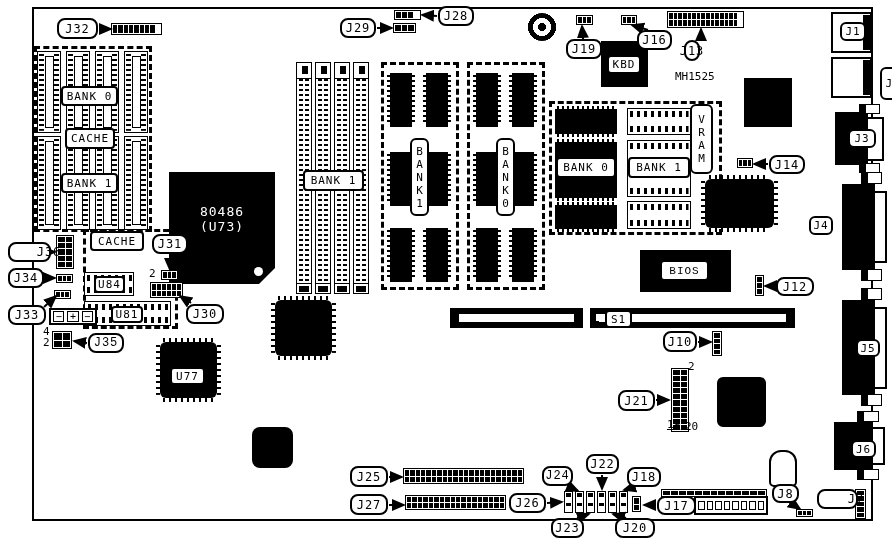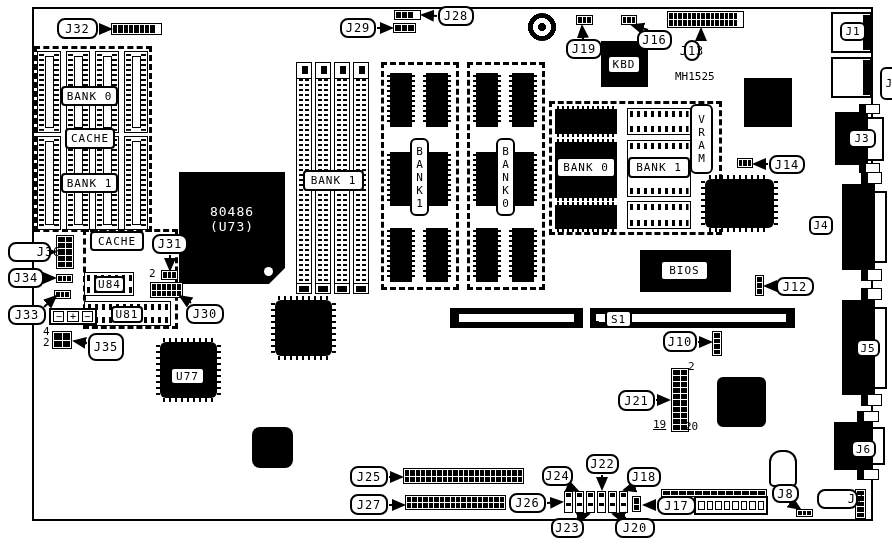--- a/index.html
+++ b/index.html
@@ -473,21 +473,21 @@
     <div class="abs boxlabel" style="left: 61px; top: 86px; width: 57px; height: 20px;">BANK 0</div>
     <div class="abs boxlabel" style="left: 65px; top: 128px; width: 50px; height: 21px;">CACHE</div>
     <div class="abs boxlabel" style="left: 61px; top: 173px; width: 57px; height: 20px;">BANK 1</div>
     <div class="abs boxlabel" style="left: 90px; top: 231px; width: 54px; height: 20px;">CACHE</div>
     <div class="abs boxlabel" style="left: 94px; top: 276px; width: 31px; height: 17px;">U84</div>
     <div class="abs boxlabel" style="left: 111px; top: 306px; width: 32px; height: 17px;">U81</div>
     <div class="abs boxlabel" style="left: 303px; top: 170px; width: 61px; height: 21px;">BANK 1</div>
     <div class="abs boxlabel" style="left: 607px; top: 55px; width: 34px; height: 19px;">KBD</div>
     <div class="abs boxlabel" style="left: 556px; top: 157px; width: 60px; height: 21px;">BANK 0</div>
     <div class="abs boxlabel" style="left: 628px; top: 157px; width: 62px; height: 21px;">BANK 1</div>
-    <div class="abs boxlabel" style="left: 660px; top: 260px; width: 49px; height: 21px;">BIOS</div>
+    <div class="abs boxlabel" style="left: 660px; top: 260px; width: 49px; height: 21px; font-family: Liberation Mono, monospace;">BIOS</div>
     <div class="abs boxlabel" style="left: 605px; top: 310px; width: 27px; height: 18px;">S1</div>
     <div class="abs boxlabel" style="left: 170px; top: 367px; width: 35px; height: 18px;">U77</div>
     <div class="abs vstrip" style="left: 410px; top: 138px; width: 19px; height: 78px;">
       <div>B</div>
       <div>A</div>
       <div>N</div>
       <div>K</div>
       <div>1</div>
     </div>
     <div class="abs vstrip" style="left: 496px; top: 138px; width: 19px; height: 78px;">
@@ -501,21 +501,21 @@
       <div>V</div>
       <div>R</div>
       <div>A</div>
       <div>M</div>
     </div>
     <div class="abs ptext" style="left: 675px; top: 71px;">MH1525</div>
     <div class="abs ptext" style="left: 149px; top: 268px;">2</div>
     <div class="abs ptext" style="left: 43px; top: 326px;">4</div>
     <div class="abs ptext" style="left: 43px; top: 337px;">2</div>
     <div class="abs ptext" style="left: 688px; top: 361px;">2</div>
-    <div class="abs ptext" style="left: 653px; top: 419px; text-decoration: underline;">19</div>
+    <div class="abs ptext" style="left: 667px; top: 419px; text-decoration: underline;">19</div>
     <div class="abs ptext" style="left: 685px; top: 421px;">20</div>
     <svg id="arrows" width="892" height="549">
       <defs>
         <marker id="ah" markerWidth="8" markerHeight="8" refX="6" refY="3" orient="auto">
           <path d="M0,0 L7,3 L0,6 z" fill="#000"></path>
         </marker>
       </defs>
       <line x1="99" y1="29" x2="111" y2="29" stroke="#000" stroke-width="2" marker-end="url(#ah)"></line>
       <line x1="377" y1="28" x2="392" y2="28" stroke="#000" stroke-width="2" marker-end="url(#ah)"></line>
       <line x1="437" y1="16" x2="422" y2="15" stroke="#000" stroke-width="2" marker-end="url(#ah)"></line>
@@ -550,27 +550,27 @@
     <div class="abs callout" style="left: 566px; top: 39px; width: 36px; height: 20px;">J19</div>
     <div class="abs callout" style="left: 637px; top: 30px; width: 35px; height: 20px;">J16</div>
     <div class="abs callout" style="left: 684px; top: 40px; width: 16px; height: 21px;">J13</div>
     <div class="abs callout" style="left: 769px; top: 155px; width: 36px; height: 19px;">J14</div>
     <div class="abs callout" style="left: 776px; top: 277px; width: 38px; height: 19px;">J12</div>
     <div class="abs callout" style="left: 663px; top: 331px; width: 34px; height: 21px;">J10</div>
     <div class="abs callout" style="left: 618px; top: 390px; width: 37px; height: 21px;">J21</div>
     <div class="abs callout" style="left: 8px; top: 242px; width: 36px; height: 20px; padding-left: 39px;">J36</div>
     <div class="abs callout" style="left: 8px; top: 268px; width: 36px; height: 20px;">J34</div>
     <div class="abs callout" style="left: 8px; top: 305px; width: 38px; height: 20px;">J33</div>
-    <div class="abs callout" style="left: 88px; top: 333px; width: 36px; height: 28px;">J35</div>
+    <div class="abs callout" style="left: 88px; top: 333px; width: 36px; height: 20px; font-family: Liberation Mono, monospace;">J35</div>
     <div class="abs callout" style="left: 152px; top: 234px; width: 36px; height: 20px;">J31</div>
     <div class="abs callout" style="left: 186px; top: 304px; width: 38px; height: 20px;">J30</div>
     <div class="abs callout" style="left: 350px; top: 466px; width: 38px; height: 21px;">J25</div>
     <div class="abs callout" style="left: 350px; top: 494px; width: 38px; height: 21px;">J27</div>
     <div class="abs callout" style="left: 509px; top: 493px; width: 37px; height: 20px;">J26</div>
-    <div class="abs callout" style="left: 542px; top: 466px; width: 31px; height: 20px;">J24</div>
+    <div class="abs callout" style="left: 542px; top: 466px; width: 31px; height: 20px; font-family: Liberation Mono, monospace;">J24</div>
     <div class="abs callout" style="left: 586px; top: 454px; width: 33px; height: 20px;">J22</div>
     <div class="abs callout" style="left: 627px; top: 467px; width: 34px; height: 20px;">J18</div>
     <div class="abs callout" style="left: 551px; top: 518px; width: 33px; height: 20px;">J23</div>
     <div class="abs callout" style="left: 615px; top: 518px; width: 40px; height: 20px;">J20</div>
     <div class="abs callout" style="left: 657px; top: 496px; width: 39px; height: 19px;">J17</div>
     <div class="abs callout" style="left: 772px; top: 484px; width: 27px; height: 19px;">J8</div>
     <div class="abs callout" style="left: 817px; top: 489px; width: 29px; height: 20px; padding-left: 37px;">J7</div>
     <div class="abs portsq" style="left: 831px; top: 12px; width: 41px; height: 41px;"></div>
     <div class="abs boxlabel rounded6" style="left: 840px; top: 22px; width: 26px; height: 19px;">J1</div>
     <div class="abs portsq" style="left: 831px; top: 57px; width: 41px; height: 41px;"></div>
@@ -588,21 +588,21 @@
     <div class="abs tab" style="left: 861px; top: 288px; width: 21px; height: 12px;"></div>
     <div class="abs tab" style="left: 861px; top: 394px; width: 21px; height: 12px;"></div>
     <div class="abs blackrect" style="left: 842px; top: 300px; width: 33px; height: 95px;"></div>
     <div class="abs dbshape" style="left: 873px; top: 307px; width: 14px; height: 82px;"></div>
     <div class="abs boxlabel rounded6" style="left: 856px; top: 339px; width: 24px; height: 18px;">J5</div>
     <div class="abs tab" style="left: 857px; top: 411px; width: 22px; height: 11px;"></div>
     <div class="abs tab" style="left: 857px; top: 469px; width: 22px; height: 11px;"></div>
     <div class="abs blackrect" style="left: 834px; top: 422px; width: 39px; height: 48px;"></div>
     <div class="abs dbshape" style="left: 871px; top: 427px; width: 14px; height: 38px;"></div>
     <div class="abs boxlabel rounded6" style="left: 851px; top: 440px; width: 25px; height: 18px;">J6</div>
-    <div class="abs cpu" style="left: 179px; top: 172px; width: 106px; height: 112px;">
+    <div class="abs cpu" style="left: 169px; top: 172px; width: 106px; height: 112px;">
       <div>80486</div>
       <div>(U73)</div>
     </div>
     <div class="abs battery" style="left: 49px; top: 308px; width: 48px; height: 17px;">
       <b>−</b>
       <b>+</b>
       <b>−</b>
     </div>
   </div>
 

